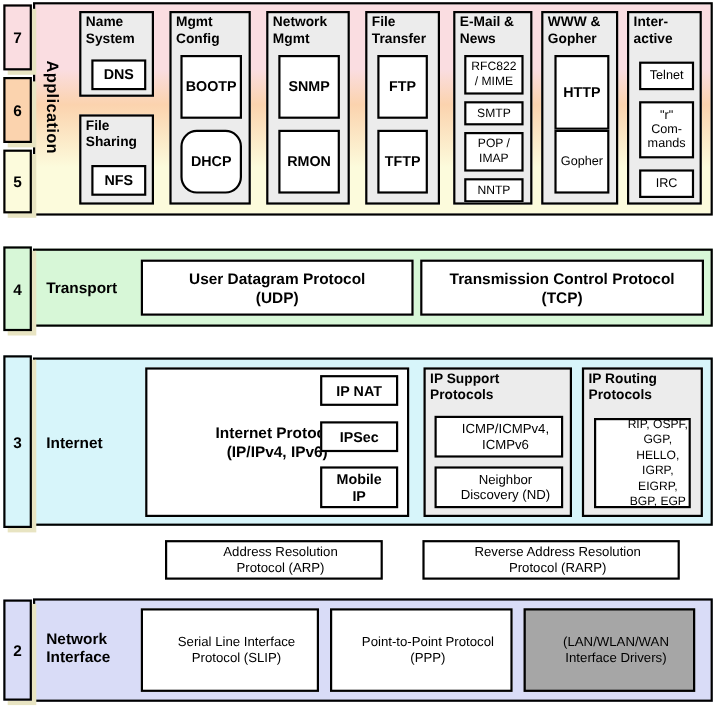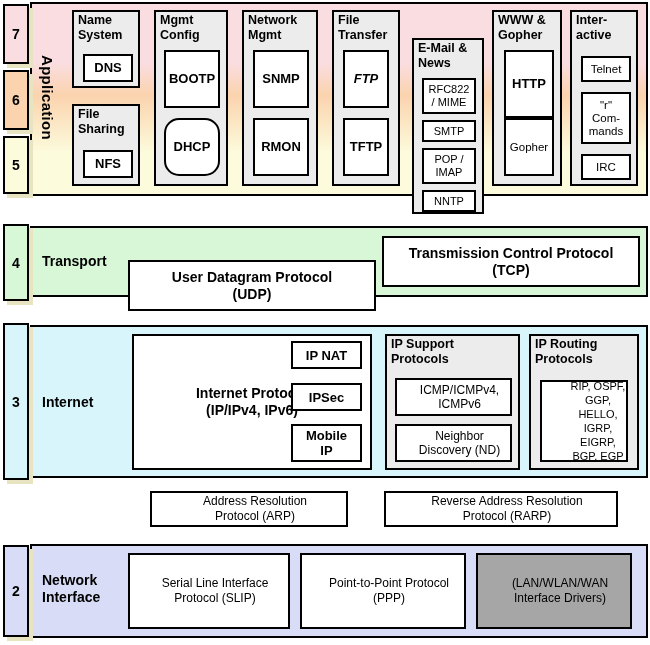--- a/index.html
+++ b/index.html
@@ -156,25 +156,25 @@
   <div class="group" style="left:242px;top:10px;width:76px;height:176px;">
     <div class="group-title">Network
 Mgmt</div>
     <div class="proto b13 lh14" style="left:9px;top:38px;width:56px;height:58px;">SNMP</div>
     <div class="proto b13 lh14" style="left:9px;top:106px;width:56px;height:58px;">RMON</div>
   </div>
 
   <div class="group" style="left:332px;top:10px;width:68px;height:176px;">
     <div class="group-title">File
 Transfer</div>
-    <div class="proto b13 lh14" style="left:9px;top:38px;width:46px;height:58px;font-style:italic;">FTP</div>
+    <div class="proto b13 lh14" style="left:9px;top:38px;width:46px;height:58px;">FTP</div>
     <div class="proto b13 lh14" style="left:9px;top:106px;width:46px;height:58px;">TFTP</div>
   </div>
 
-  <div class="group" style="left:412px;top:10px;width:72px;height:176px;margin-top:28px;">
+  <div class="group" style="left:412px;top:10px;width:72px;height:176px;">
     <div class="group-title">E-Mail &amp;
 News</div>
     <div class="proto b11 lh13" style="left:8px;top:38px;width:54px;height:36px;">RFC822
 / MIME</div>
     <div class="proto b11 lh13" style="left:8px;top:80px;width:54px;height:22px;">SMTP</div>
     <div class="proto b11 lh13" style="left:8px;top:108px;width:54px;height:36px;">POP /
 IMAP</div>
     <div class="proto b11 lh13" style="left:8px;top:150px;width:54px;height:22px;">NNTP</div>
   </div>
 
@@ -192,21 +192,21 @@
     <div class="proto b115 lh13" style="left:9px;top:80px;width:50px;height:52px;">"r"
 Com-
 mands</div>
     <div class="proto b115 lh13" style="left:9px;top:142px;width:50px;height:26px;">IRC</div>
   </div>
 
   <div class="band" style="left:30px;top:226px;width:618px;height:71px;background:#d7f7d7;">
   </div>
   <div class="band-label" style="left:42px;top:253px;width:88px;">Transport</div>
 
-  <div class="proto b14 lh17" style="left:128px;top:236px;width:248px;height:51px;margin-top:24px;">User Datagram Protocol
+  <div class="proto b14 lh17" style="left:128px;top:236px;width:248px;height:51px;">User Datagram Protocol
 (UDP)</div>
   <div class="proto b14 lh17" style="left:382px;top:236px;width:258px;height:51px;">Transmission Control Protocol
 (TCP)</div>
 
   <div class="band" style="left:30px;top:325px;width:618px;height:153px;background:#d7f5fa;">
   </div>
   <div class="band-label" style="left:42px;top:394px;width:86px;">Internet</div>
 
   <div class="proto b14 lh17" style="left:132px;top:334px;width:240px;height:136px;">Internet Protocol
 (IP/IPv4, IPv6)</div>

